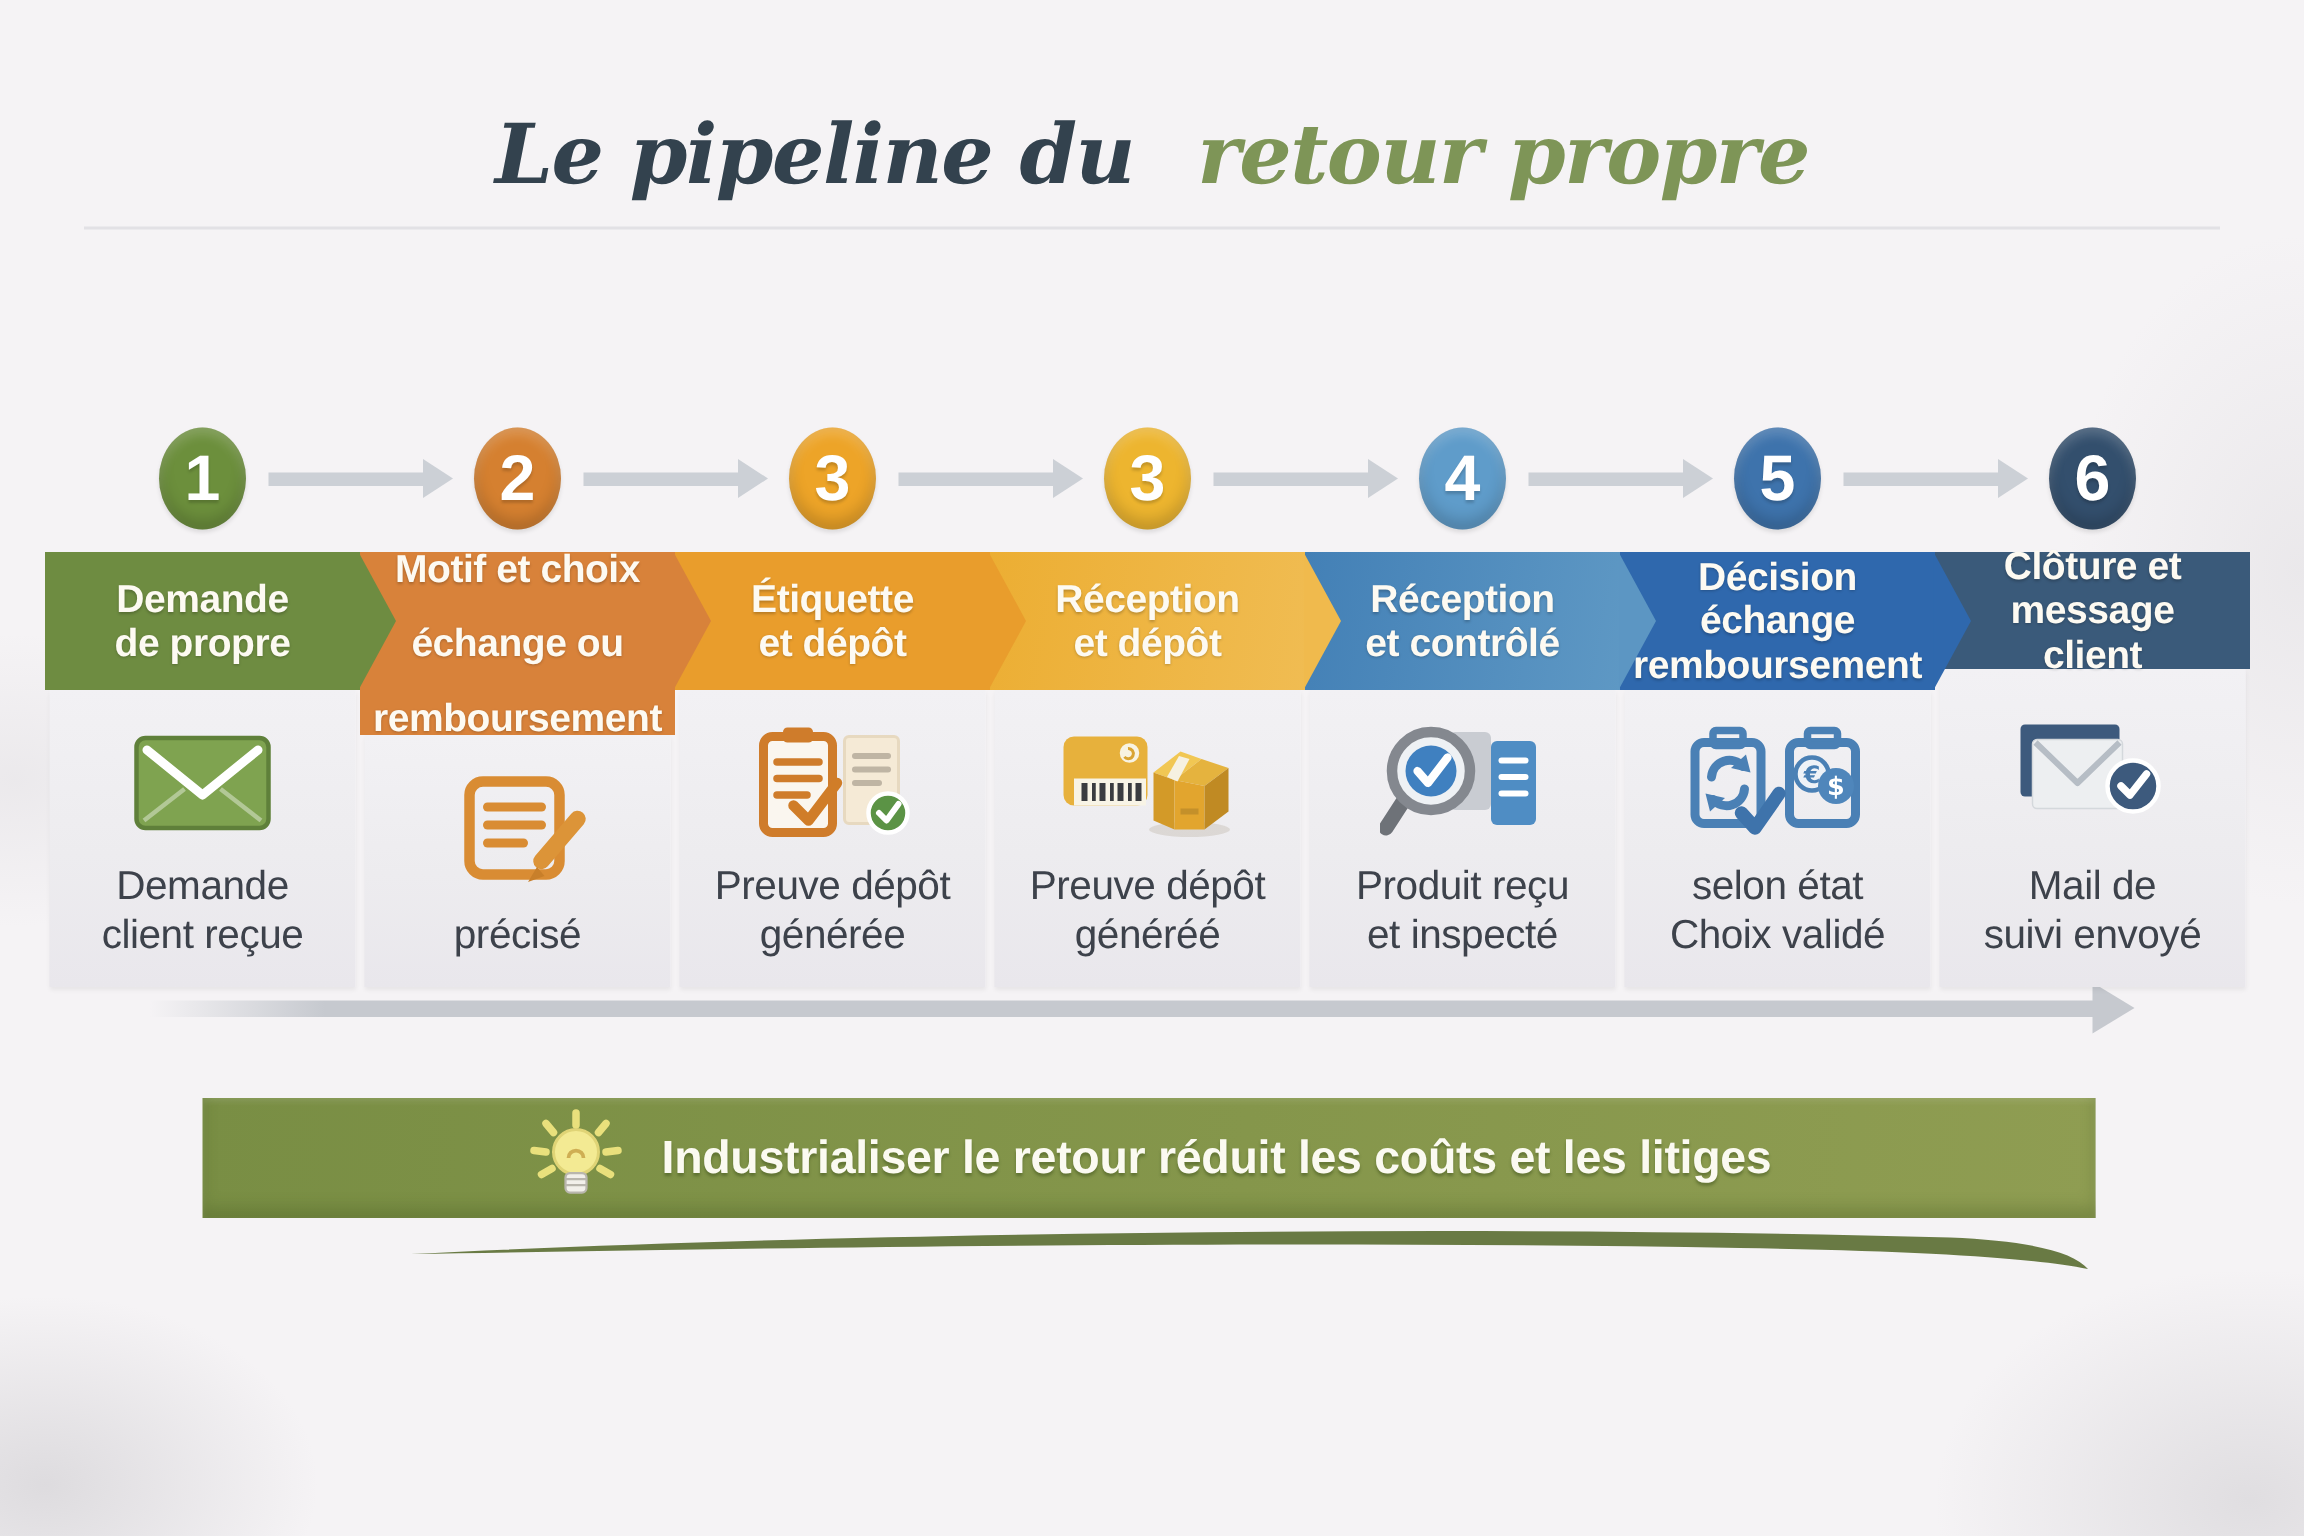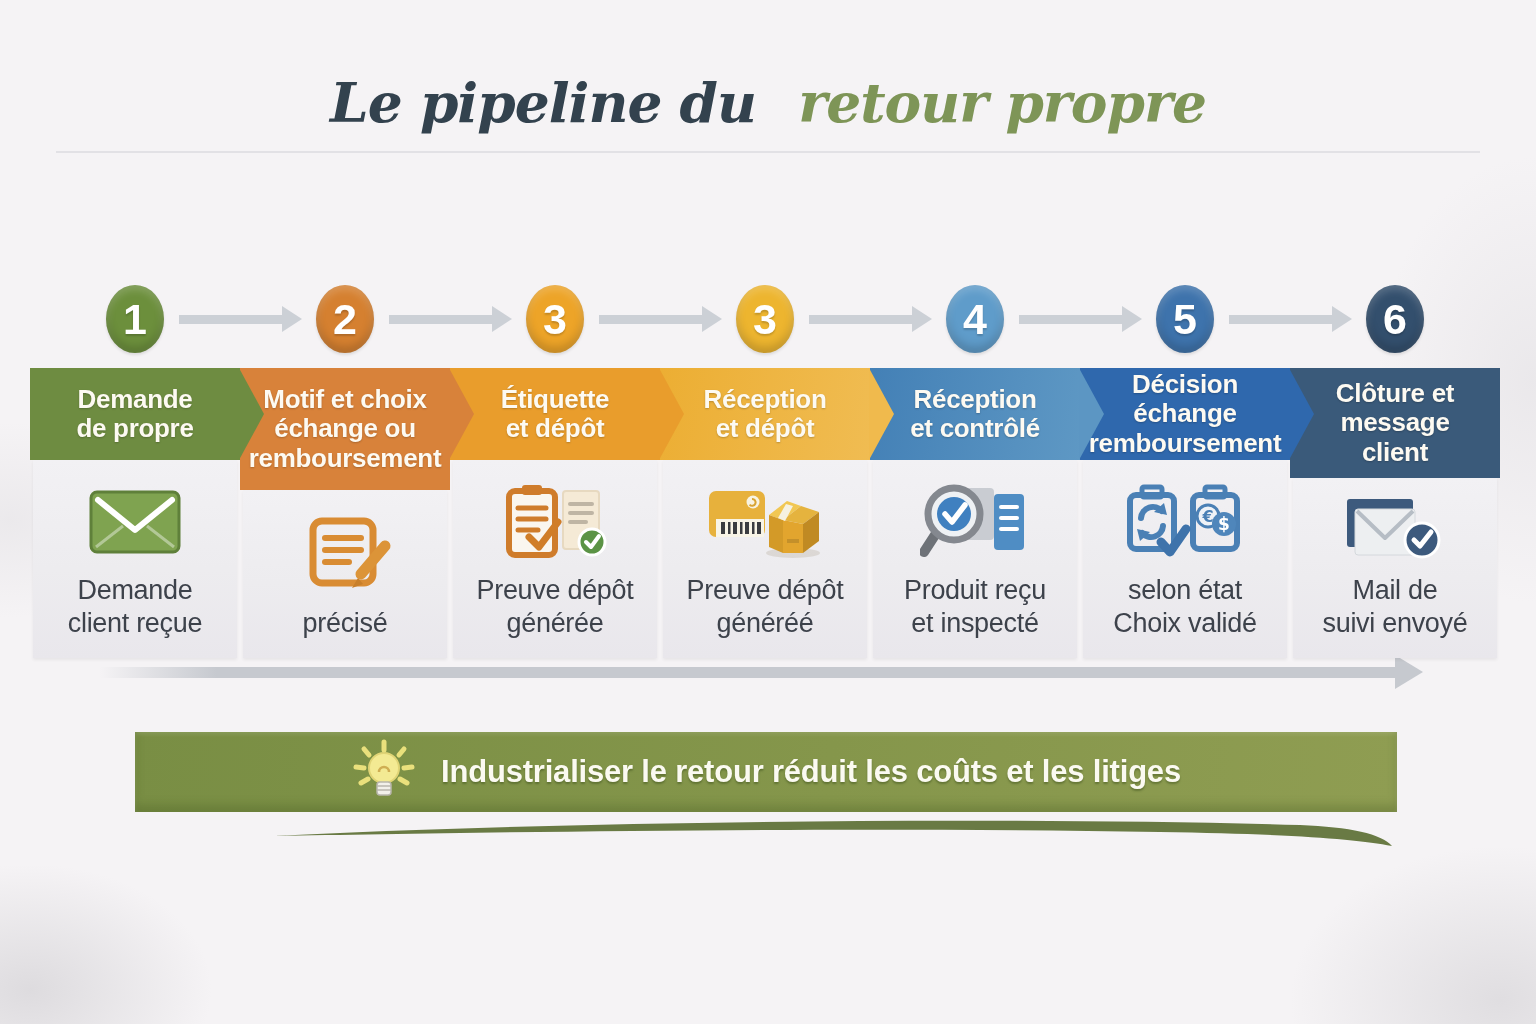--- a/index.html
+++ b/index.html
@@ -48,28 +48,28 @@
     text-align:center;color:#fdfaf2;font-weight:700;font-size:26px;line-height:1.12;
     text-shadow:0 1px 2px rgba(0,0,0,.22);letter-spacing:-.3px;
   }
   .band-line:empty{display:none;}
   .tip{
     position:absolute;right:-24px;top:0;width:25px;height:92px;
     clip-path:polygon(0 0,100% 50%,0 100%);
     filter:drop-shadow(3px 0 0 rgba(255,255,255,.85));
   }
   .s1 .band,.s1 .tip{background:#6e8c41;}
-  .s2 .band,.s2 .tip{background:#d8823a;}
+  .s2 .band,.s2 .tip{background:#d8823a;gap:20px;}
   .s3 .band,.s3 .tip{background:#e99d2c;}
   .s4 .band,.s4 .tip{background:linear-gradient(100deg,#ecae33,#f0bc52);} .s4 .tip{background:#f0ba4d;}
   .s5 .band,.s5 .tip{background:linear-gradient(100deg,#4380b6,#5e98c4);} .s5 .tip{background:#5c96c3;}
   .s6 .band,.s6 .tip{background:#2f68ad;text-align:center;}
   .s7 .band{background:#3a5a7a;}
   .s2 .band{height:122px;}
-  .s7 .band{height:110px;}
+  .s7 .band{height:78px;}
   .card{
     flex:1;margin:0 3px;display:flex;flex-direction:column;
     background:linear-gradient(180deg,#f2f1f4 0%,#edecef 55%,#e9e7ec 100%);
     box-shadow:0 2px 3px rgba(0,0,0,.06);
   }
   .icon-area{flex:1;display:flex;align-items:center;justify-content:center;padding-top:10px;}
   .caption{
     text-align:center;color:#3d424b;font-size:27px;line-height:1.22;padding-bottom:18px;letter-spacing:-.3px;
   }
   .caption span{display:block;}

